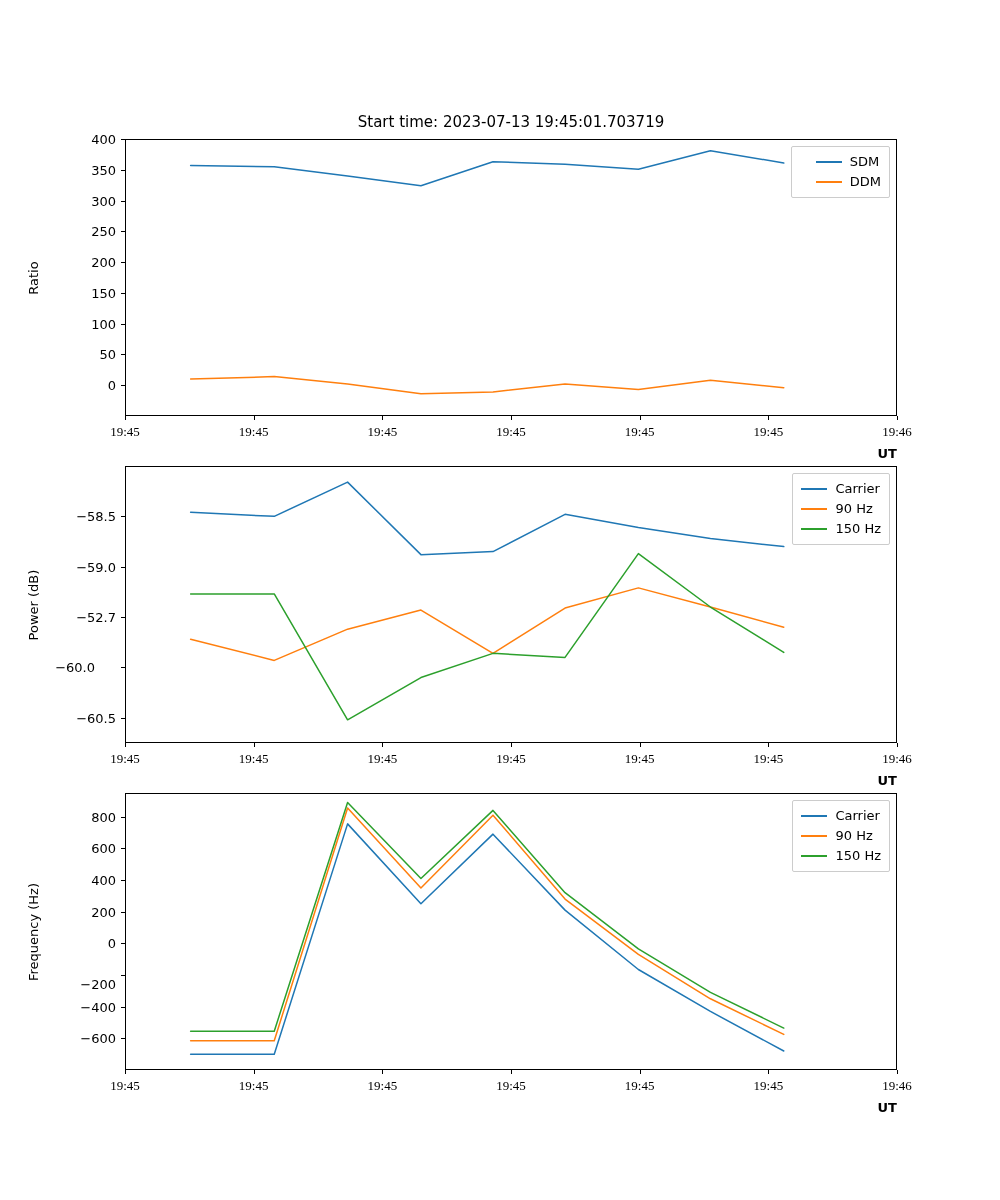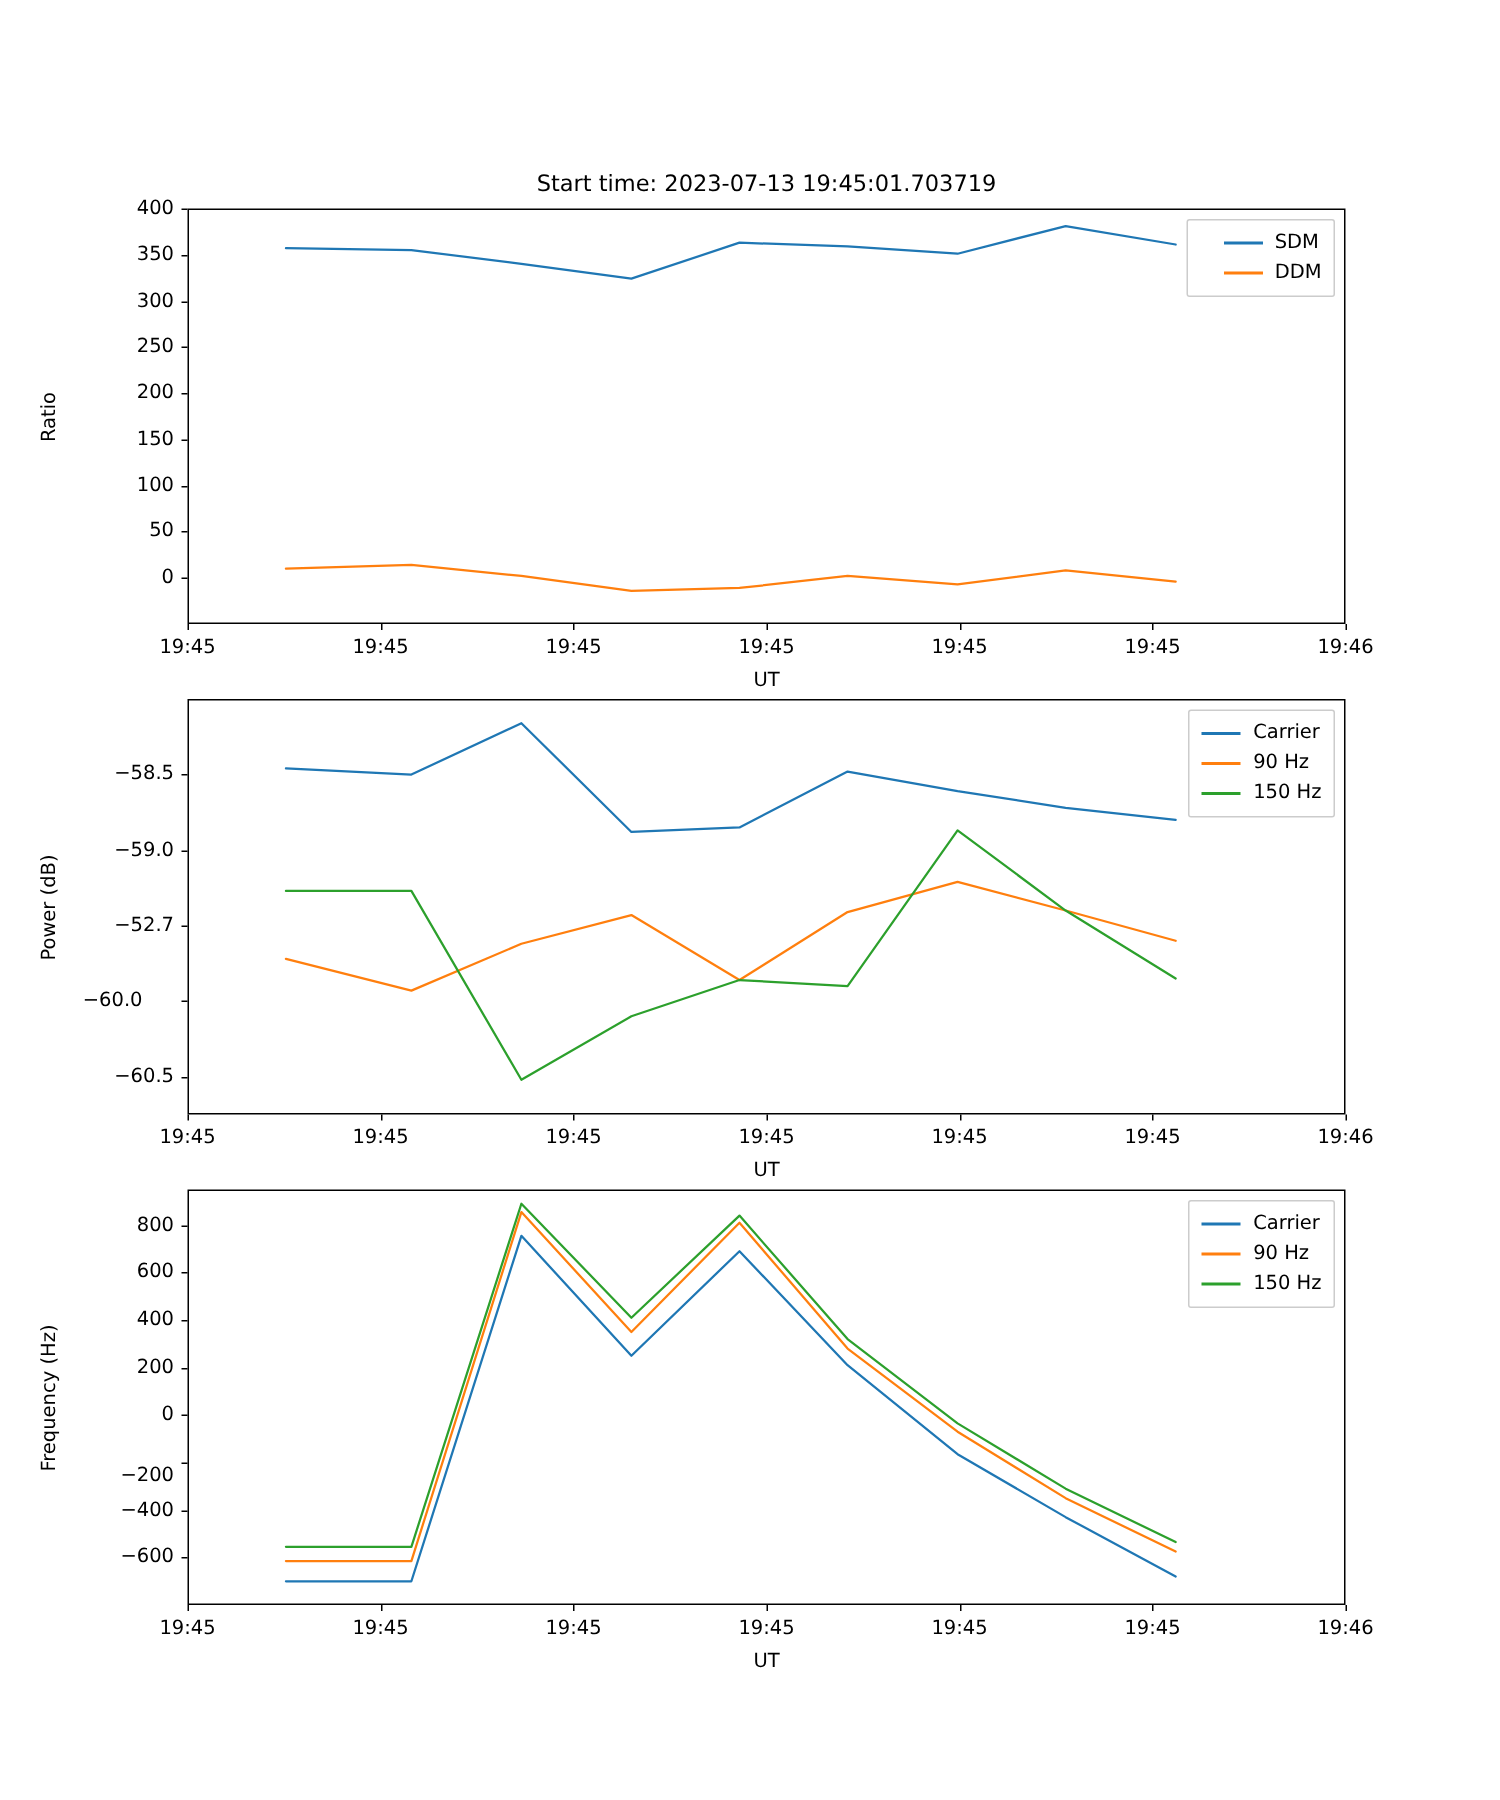--- a/index.html
+++ b/index.html
@@ -43,36 +43,38 @@
   }
   .y-label {
     position: absolute;
     font-size: 13px;
     transform-origin: 50% 50%;
     white-space: nowrap;
   }
   .x-label {
     position: absolute;
     width: 100%;
-    text-align: center;
-    font-size: 13px;
+    text-align: right;
+    font-size: 13px;
+    font-weight: bold;
   }
   .tick-label-y {
     position: absolute;
     font-size: 13px;
     text-align: right;
     white-space: nowrap;
     transform: translateY(-50%);
   }
   .tick-label-x {
     position: absolute;
     font-size: 13px;
     text-align: right;
     white-space: nowrap;
     transform: translateX(-50%);
+    font-family: Liberation Serif, serif;
   }
   .tick-mark-y {
     position: absolute;
     width: 4px;
     height: 1px;
     background: #000000;
   }
   .tick-mark-x {
     position: absolute;
     width: 1px;

